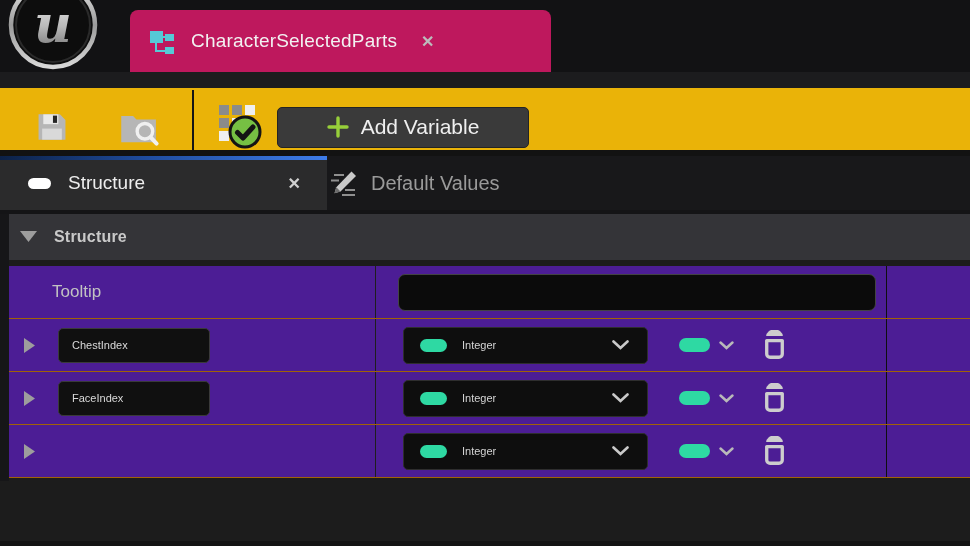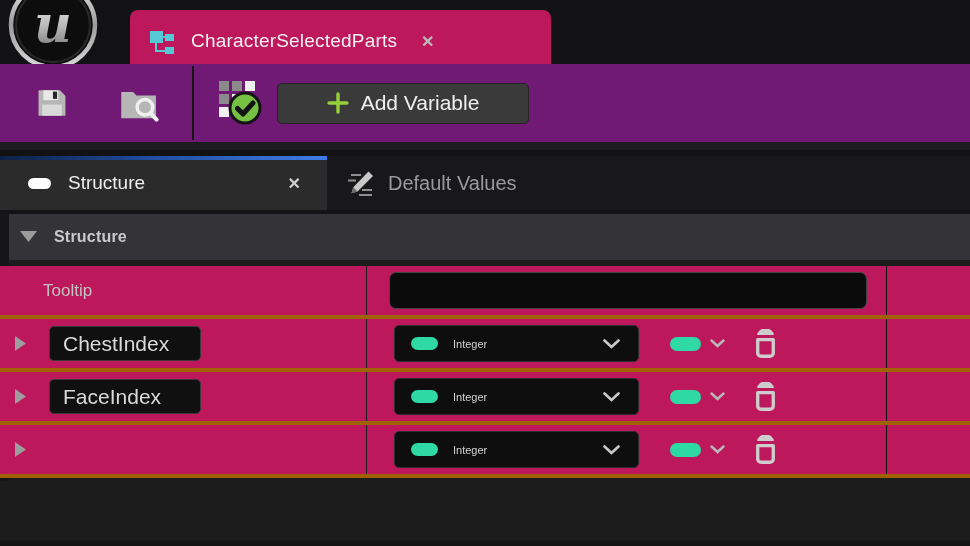--- a/index.html
+++ b/index.html
@@ -17,22 +17,22 @@
     position:absolute; left:130px; top:10px; width:421px; height:62px;
     background:#be185d; border-radius:8px 8px 0 0;
     display:flex; align-items:center; cursor:pointer;
   }
   .doc-tab .struct-icon { margin-left:18px; width:28px; height:28px; }
   .doc-tab .title { margin-left:15px; font-size:19px; color:#f2f2f2; letter-spacing:.2px; }
   .doc-tab .close { margin-left:24px; font-size:16px; color:#bcbcbc; cursor:pointer; font-weight:bold; }
 
   
   .toolbar {
-    position:absolute; top:64px; left:0; width:970px; height:78px;
-    background:#701a75; display:flex; align-items:center;
+    position:absolute; top:88px; left:0; width:970px; height:78px;
+    background:#eab308; display:flex; align-items:center;
   }
   .tb-btn { display:flex; align-items:center; justify-content:center; cursor:pointer; }
   .tb-save   { margin-left:32px; width:40px; height:40px; }
   .tb-browse { margin-left:44px; width:46px; height:42px; }
   .tb-sep { margin-left:30px; width:2px; height:74px; background:#151515; }
   .tb-compile { margin-left:24px; width:46px; height:48px; position:relative; }
   .btn-add {
     margin-left:13px; width:252px; height:41px; border-radius:5px;
     background:#3a3a3a; border:1px solid #242424;
     display:flex; align-items:center; justify-content:center; cursor:pointer;
@@ -45,57 +45,57 @@
   .subtabs { position:absolute; top:156px; left:0; width:970px; height:54px; background:#18181a; display:flex; }
   .subtab { display:flex; align-items:center; cursor:pointer; }
   .subtab.active { width:327px; background:#2b2b2c; position:relative; }
   .subtab.active::before {
     content:""; position:absolute; top:0; left:0; right:0; height:4px;
     background:linear-gradient(90deg,#0c2146 0%, #1f4c9e 45%, #3e7ce8 100%);
   }
   .pill-white { margin-left:28px; width:23px; height:11px; border-radius:6px; background:#ffffff; }
   .subtab.active .lbl { margin-left:17px; font-size:19px; color:#ededed; }
   .subtab.active .close { margin-left:auto; margin-right:26px; font-size:16px; color:#cfcfcf; font-weight:bold; cursor:pointer; }
-  .subtab.inactive { padding-left:17px; }
+  .subtab.inactive { }
   .subtab.inactive .lbl { margin-left:13px; font-size:20px; color:#9a9a9a; }
 
   
   .details { position:absolute; top:210px; left:0; width:970px; height:336px; background:#1c1c1c; }
   .details::before { content:""; position:absolute; top:0; left:0; right:0; height:4px; background:#141416; }
   .gutter { position:absolute; left:0; top:4px; width:9px; height:267px; background:#161618; }
 
   .cat-header {
     position:absolute; top:4px; left:9px; right:0; height:46px; background:#343438;
     display:flex; align-items:center; cursor:pointer;
   }
   .cat-header .tri { margin-left:11px; }
   .cat-header .lbl { margin-left:17px; font-size:16px; font-weight:bold; color:#c9c9c9; letter-spacing:.2px; }
 
   .rows { position:absolute; top:56px; left:0; right:0; }
   .row {
-    height:53px; background:#be185d;
-    border-bottom:4px solid #a16207; display:flex; align-items:stretch;
+    margin-left:9px; height:53px; background:#4c1d95;
+    border-bottom:1px solid #a16207; display:flex; align-items:stretch;
   }
   .cell-name  { width:366px; flex:none; display:flex; align-items:center; }
   .cell-value { flex:1 1 auto; border-left:1px solid #1e1e1e; display:flex; align-items:center; }
   .cell-extra { width:84px; flex:none; border-left:1px solid #0f0f0f; }
 
   .tooltip-label { padding-left:43px; font-size:17px; color:#c2c2c2; }
   .tooltip-input {
     margin-left:22px; width:478px; height:37px;
     background:#0b0b0b; border:1px solid #434343; border-radius:7px;
     color:#dcdcdc; font-size:16px; padding:0 12px; outline:none;
     font-family:"Liberation Sans", sans-serif;
   }
 
   .expander { margin-left:15px; width:12px; display:flex; align-items:center; cursor:pointer; }
   .name-input {
     margin-left:22px; width:152px; height:35px;
     background:#101010; border:1px solid #3a3a3a; border-radius:5px;
-    color:#dadada; font-size:21px; padding:0 13px; outline:none;
+    color:#dadada; font-size:11px; padding:0 13px; outline:none;
     font-family:"Liberation Sans", sans-serif;
   }
 
   .type-combo {
     margin-left:27px; width:245px; height:37px;
     background:#0e0e0e; border:1px solid #2e2e2e; border-radius:5px;
     display:flex; align-items:center; cursor:pointer;
   }
   .pill-teal { width:27px; height:13px; border-radius:7px; background:#2ed9a3; flex:none; }
   .type-combo .pill-teal { margin-left:16px; }

